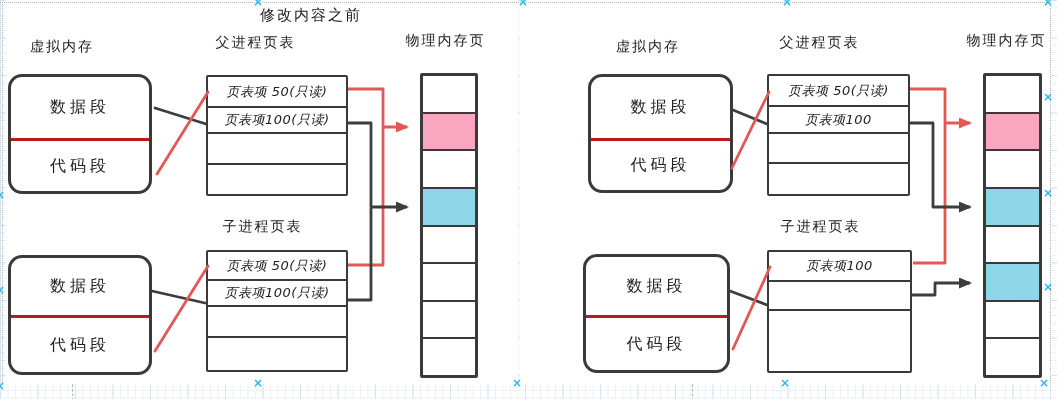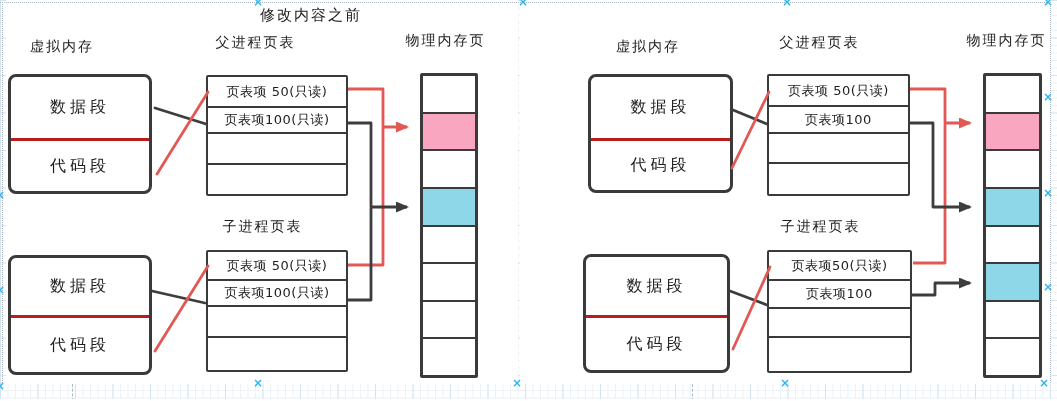--- a/index.html
+++ b/index.html
@@ -14,26 +14,26 @@
     background-size:37.5px 37.5px,37.5px 37.5px,7.5px 7.5px,7.5px 7.5px;
     font-family:"DejaVu Sans","Liberation Sans",sans-serif;
     color:#1d1d1d;
   }
   .img-block{position:absolute;background:#fff;}
   .dotted-h{position:absolute;border-top:1px dotted #a9b6bf;height:0;}
   .dotted-v{position:absolute;border-left:1px dotted #a9b6bf;width:0;}
   .page-break{position:absolute;border-left:1px dashed #aebac2;width:0;}
   .title{position:absolute;font-size:15px;letter-spacing:2px;text-align:center;white-space:nowrap;}
   .lbl{position:absolute;font-size:14px;letter-spacing:2px;text-align:center;white-space:nowrap;}
-  .vm-box{position:absolute;background:#fff;border:3px solid #3a3a3a;border-radius:8px;
+  .vm-box{position:absolute;background:#fff;border:3px solid #3a3a3a;border-radius:14px;
           display:flex;flex-direction:column;box-sizing:border-box;}
   .vm-row{display:flex;align-items:center;justify-content:center;font-size:16px;letter-spacing:4px;}
   .vm-row.r2{border-top:3px solid #b91c1c;flex:1;}
   .pt{position:absolute;background:#fff;border:2.5px solid #3a3a3a;border-radius:2px;
-      display:flex;flex-direction:column;box-sizing:border-box;}
+      display:flex;flex-direction:column;box-sizing:border-box;font-style:italic;}
   .pt-row{display:flex;align-items:center;justify-content:center;font-size:13px;letter-spacing:0.5px;
           box-sizing:border-box;white-space:nowrap;overflow:hidden;}
   .pt-row + .pt-row{border-top:2.5px solid #3a3a3a;}
   .pt-row:last-child{flex:1;}
   .phys{position:absolute;background:#fff;border:3px solid #3a3a3a;border-radius:2px;
         display:flex;flex-direction:column;box-sizing:border-box;}
   .phys-cell{flex:1;box-sizing:border-box;}
   .phys-cell + .phys-cell{border-top:2.5px solid #3a3a3a;}
   .arrows{position:absolute;left:0;top:0;pointer-events:none;}
   .anchor{position:absolute;font-size:12px;font-weight:bold;line-height:1;
@@ -111,21 +111,20 @@
     <div class="pt-row" style="height:30px;"></div>
     <div class="pt-row"></div>
   </div>
 
   <div class="vm-box" style="left:583px;top:254px;width:147px;height:119px;">
     <div class="vm-row" style="height:58px;">数据段</div>
     <div class="vm-row r2">代码段</div>
   </div>
 
   <div class="pt" style="left:767px;top:250px;width:145px;height:123px;">
-    <div class="pt-row" style="height:27px;">页表项50(只读)</div>
     <div class="pt-row" style="height:28px;">页表项100</div>
     <div class="pt-row" style="height:29px;"></div>
     <div class="pt-row"></div>
   </div>
 
   <div class="phys" style="left:983px;top:73px;width:59px;height:305px;">
     <div class="phys-cell"></div>
     <div class="phys-cell" style="background-color: rgb(249, 166, 193);"></div>
     <div class="phys-cell"></div>
     <div class="phys-cell" style="background-color: rgb(142, 215, 233);"></div>

